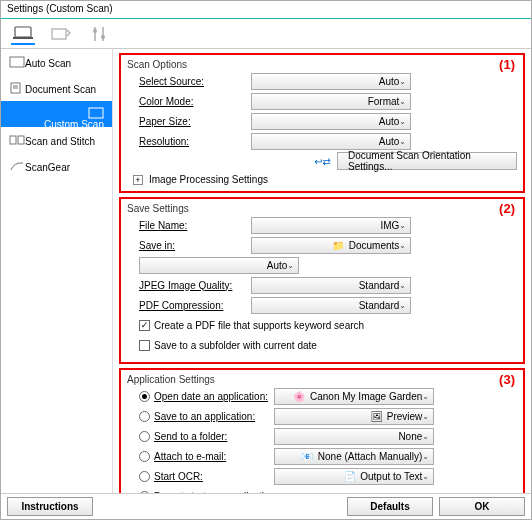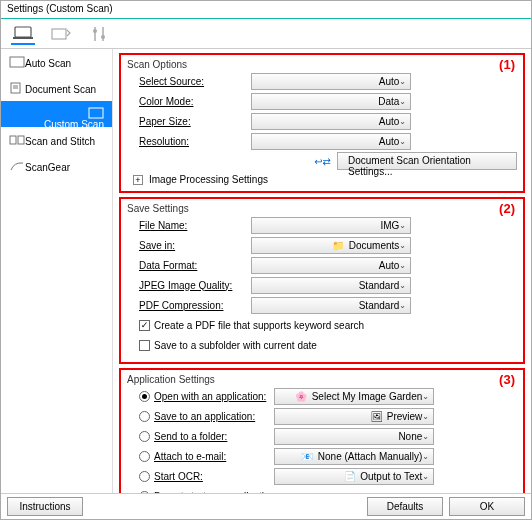--- a/index.html
+++ b/index.html
@@ -15,30 +15,30 @@
   .side-icon { width:16px; height:14px; display:flex; align-items:center; justify-content:center; }
   .main { flex:1; padding:4px 6px 4px 6px; overflow:auto; }
   .section { border:2px solid #e00; padding:4px 6px 6px 6px; margin-bottom:4px; position:relative; }
   .section-num { position:absolute; top:2px; right:8px; color:#e00; font-weight:bold; font-size:13px; }
   .sec-title { color:#333; margin-bottom:2px; }
   .row { display:flex; align-items:center; margin:2px 0 2px 12px; min-height:18px; }
   .row .lbl { width:112px;text-decoration:underline; }
   .sel { flex:1; display:flex; align-items:center; justify-content:flex-end; background:linear-gradient(#fdfdfd,#e6e6e6); border:1px solid #aaa; height:17px; padding:0 4px; max-width:160px; }
   .sel .chev { font-size:8px; color:#444; }
   .wide { max-width: 180px; }
-  .btn { background:linear-gradient(#fdfdfd,#e6e6e6); border:1px solid #aaa; padding:2px 10px; height:18px; display:inline-flex; justify-content:center; }
+  .btn { background:linear-gradient(#fdfdfd,#e6e6e6); border:1px solid #aaa; padding:2px 10px; height:18px; display:inline-flex; align-items:center; justify-content:center; }
   .orient-row { display:flex; justify-content:flex-end; align-items:center; gap:6px; margin:2px 0 4px 12px; }
   .expander { display:flex; align-items:center; gap:6px; margin:2px 0 0 6px; }
   .expander .plus { display:inline-block; width:10px; height:10px; border:1px solid #888; text-align:center; line-height:8px; font-size:9px; }
   .chk { width:11px; height:11px; border:1px solid #666; display:inline-flex; align-items:center; justify-content:center; margin-right:4px; font-size:9px; color:#000; background:#fff;}
   .radio { width:11px; height:11px; border:1px solid #666; border-radius:50%; display:inline-flex; align-items:center; justify-content:center; margin-right:4px; background:#fff;}
   .radio .dot { width:5px; height:5px; background:#000; border-radius:50%; }
   .footer { height:26px; border-top:1px solid #ccc; display:flex; align-items:center; padding:0 6px; gap:6px; }
   .footer .spacer { flex:1; }
-  .fbtn { background:linear-gradient(#fdfdfd,#e6e6e6); border:1px solid #999; width:76px; height:19px; display:flex; align-items:center; justify-content:center; }
+  .fbtn { background:linear-gradient(#fdfdfd,#e6e6e6); border:1px solid #999; width:86px; height:19px; display:flex; align-items:center; justify-content:center;font-weight:bold; }
   .appicon { width:12px;height:12px; display:inline-flex; align-items:center; justify-content:center; margin-right:4px;}
   .selc { display:flex; align-items:center; }
 </style>
 </head>
 <body>
 
 <div class="window">
   <div class="titlebar">Settings (Custom Scan)</div>
 
   <div class="topbar">
@@ -119,21 +119,21 @@
         <div class="row">
           <span class="lbl">Select Source:</span>
           <div class="sel">
               <span>Auto</span>
               <span class="chev">⌄</span>
             </div>
         </div>
         <div class="row">
           <span class="lbl">Color Mode:</span>
           <div class="sel">
-              <span>Data</span>
+              <span>Format</span>
               <span class="chev">⌄</span>
             </div>
         </div>
         <div class="row">
           <span class="lbl">Paper Size:</span>
           <div class="sel">
               <span>Auto</span>
               <span class="chev">⌄</span>
             </div>
         </div>
@@ -170,21 +170,20 @@
           <span class="lbl">Save in:</span>
           <div class="sel">
               <span class="selc">
                 <span class="appicon">📁</span>
                 <span>Documents</span>
               </span>
               <span class="chev">⌄</span>
             </div>
         </div>
         <div class="row">
-          <span class="lbl">Data Format:</span>
           <div class="sel">
               <span>Auto</span>
               <span class="chev">⌄</span>
             </div>
         </div>
         <div class="row">
           <span class="lbl">JPEG Image Quality:</span>
           <div class="sel">
               <span>Standard</span>
               <span class="chev">⌄</span>
@@ -207,25 +206,25 @@
         </div>
       </div>
 
       <div class="section">
         <div class="section-num">(3)</div>
         <div class="sec-title">Application Settings</div>
         <div class="row">
           <span class="radio">
               <span class="dot"></span>
             </span>
-          <span class="lbl" style="width:120px">Open with an application:</span>
+          <span class="lbl" style="width:120px">Open date an application:</span>
           <div class="sel">
               <span class="selc">
                 <span class="appicon">🌸</span>
-                <span>Select My Image Garden</span>
+                <span>Canon My Image Garden</span>
               </span>
               <span class="chev">⌄</span>
             </div>
         </div>
         <div class="row">
           <span class="radio"></span>
           <span class="lbl" style="width:120px">Save to an application:</span>
           <div class="sel">
               <span class="selc">
                 <span class="appicon">🖼</span>

